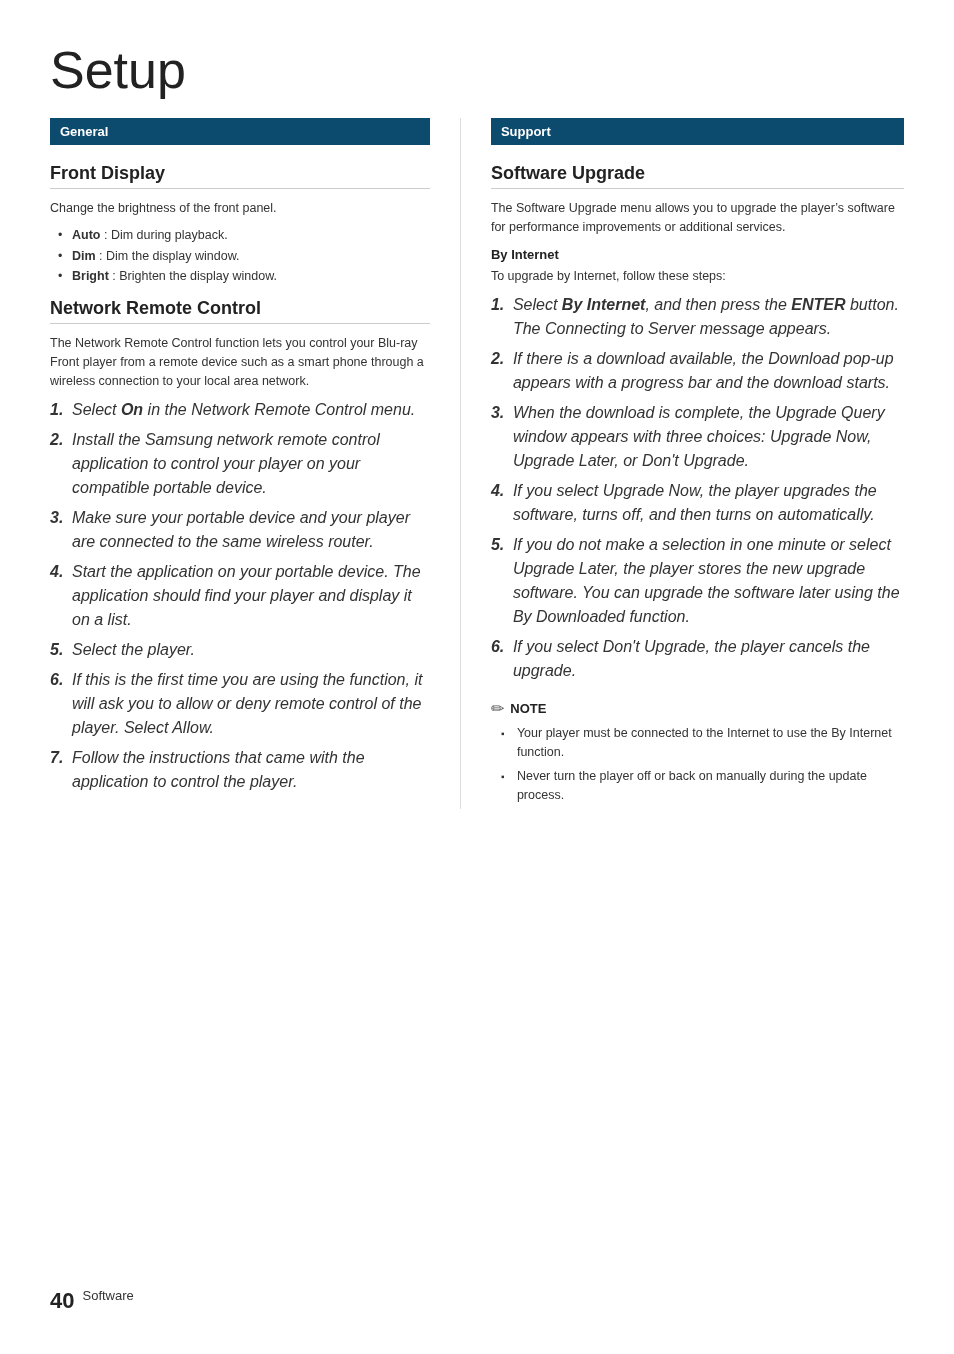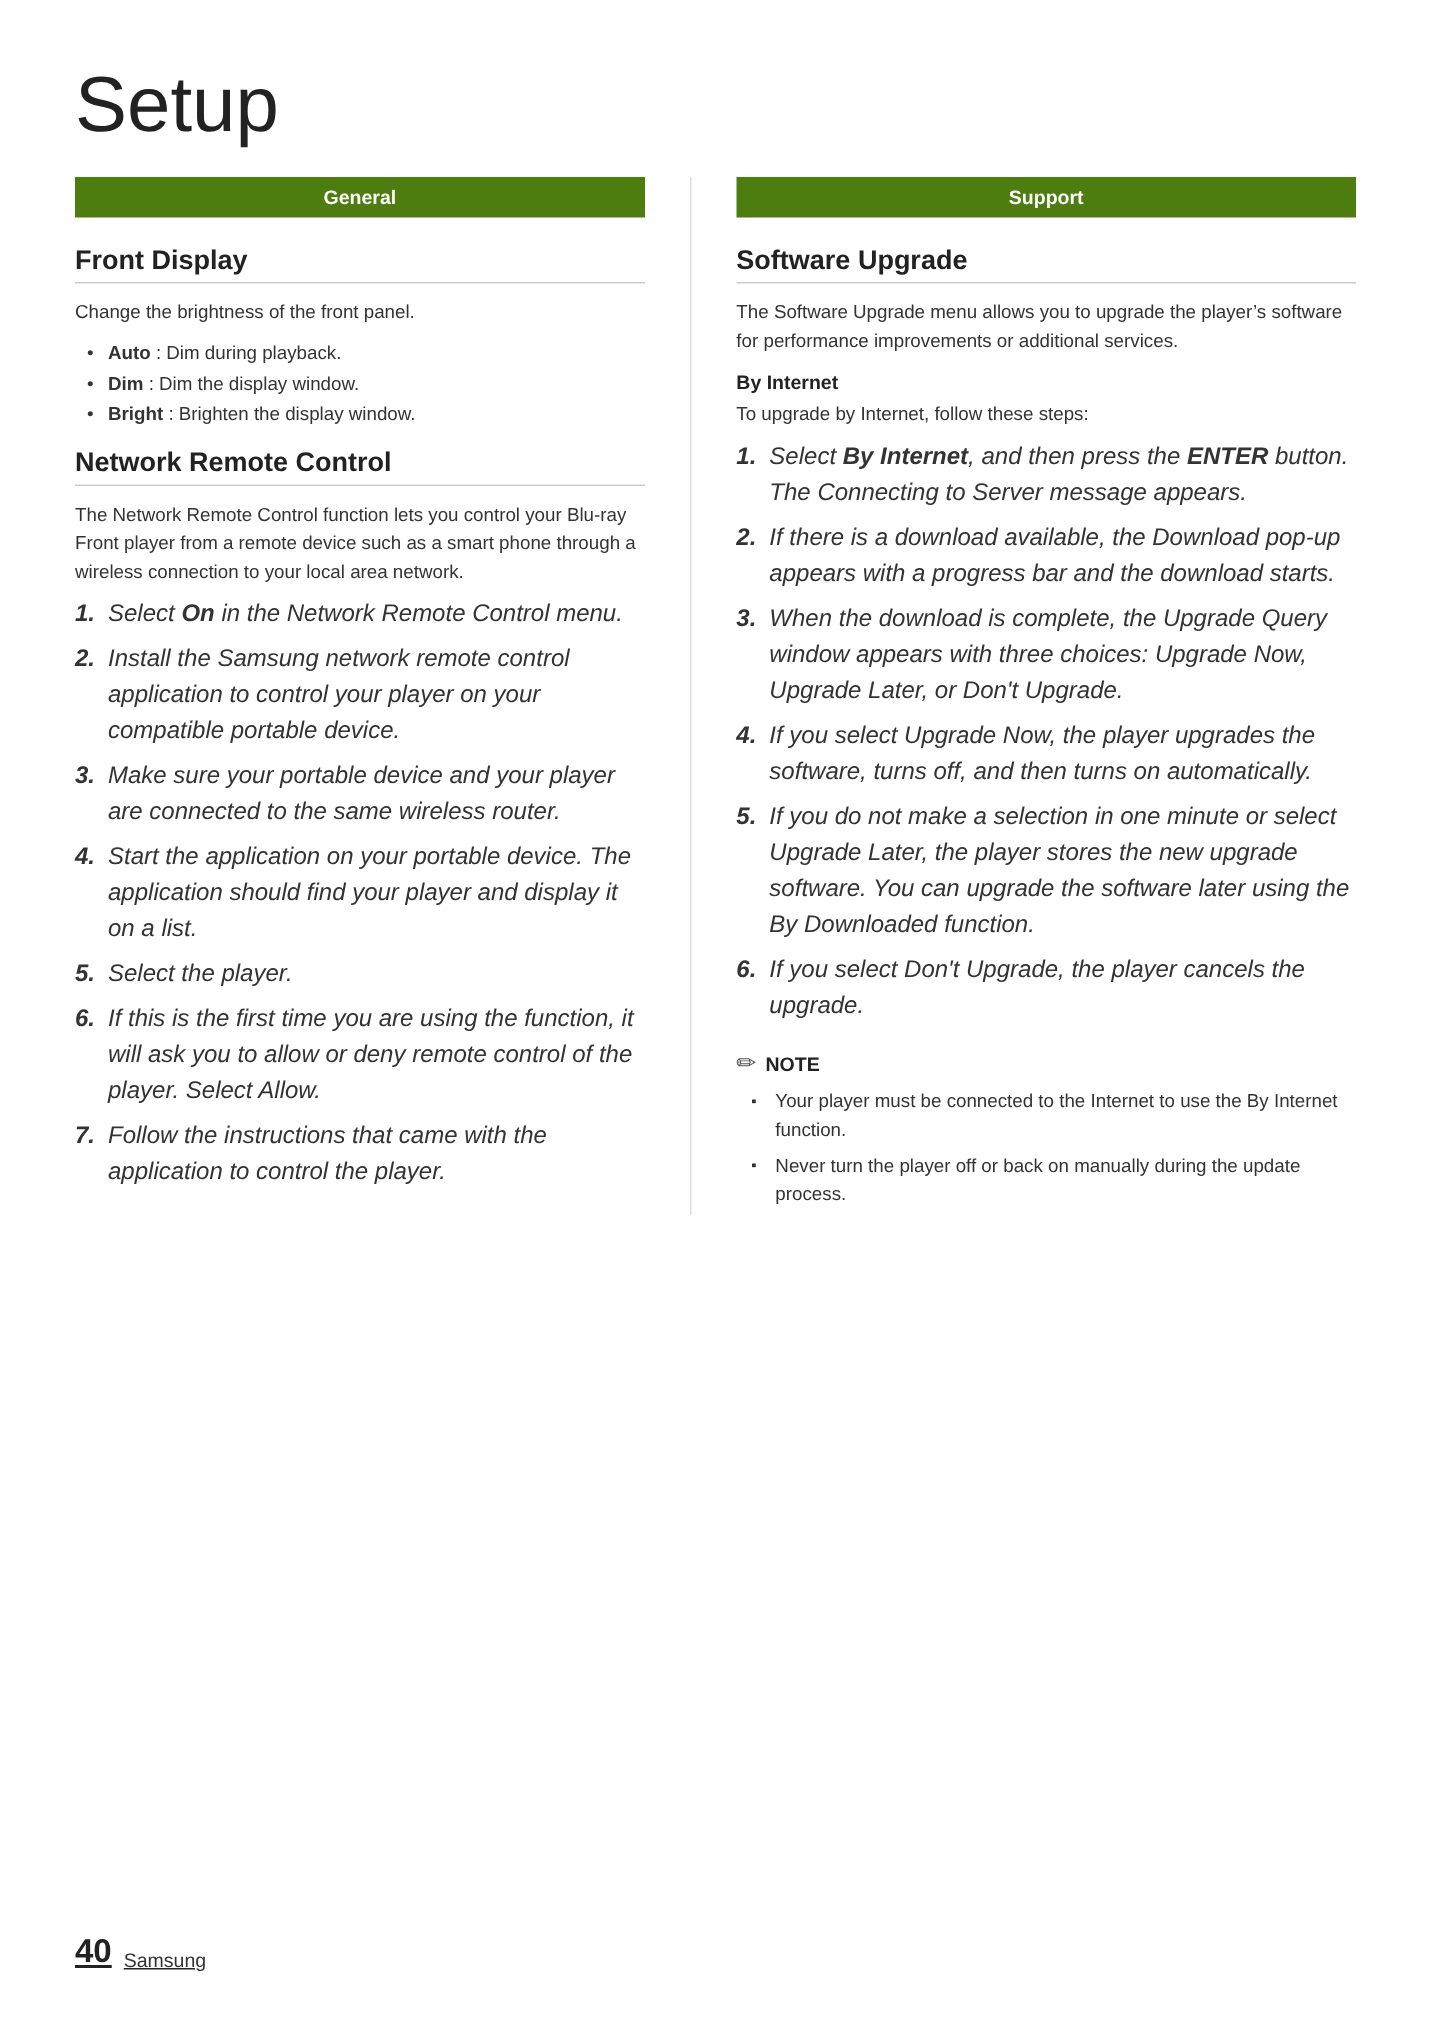--- a/index.html
+++ b/index.html
@@ -27,23 +27,22 @@
     .col-left {
       width: 48%;
       padding-right: 30px;
     }
     .col-right {
       width: 52%;
       padding-left: 30px;
       border-left: 1px solid #ddd;
     }
     .section-header {
-      background: #4d7c0f;
+      background: #0c4a6e;
       color: #fff;
-      text-align: center;
       font-size: 13px;
       font-weight: bold;
       padding: 6px 10px;
       margin-bottom: 18px;
     }
     .subsection-title {
       font-size: 18px;
       font-weight: bold;
       color: #222;
       margin-bottom: 4px;
@@ -141,23 +140,22 @@
       position: absolute;
       left: 0;
       font-size: 10px;
       top: 2px;
     }
     .page-footer {
       position: absolute;
       bottom: 40px;
       left: 50px;
       display: flex;
-      align-items: flex-end;
+      align-items: flex-start;
       gap: 8px;
-      text-decoration: underline;
     }
     .page-num-bold {
       font-size: 22px;
       font-weight: bold;
     }
     .page-num-lang {
       font-size: 13px;
       color: #333;
     }
     .connect-to-steps {
@@ -226,14 +224,14 @@
           <li>Your player must be connected to the Internet to use the By Internet function.</li>
           <li>Never turn the player off or back on manually during the update process.</li>
         </ul>
       </div>
     </div>
   </div>
 </div>
 
 <div class="page-footer">
   <span class="page-num-bold">40</span>
-  <span class="page-num-lang">Samsung</span>
+  <span class="page-num-lang">Software</span>
 </div>
 
 </body></html>

